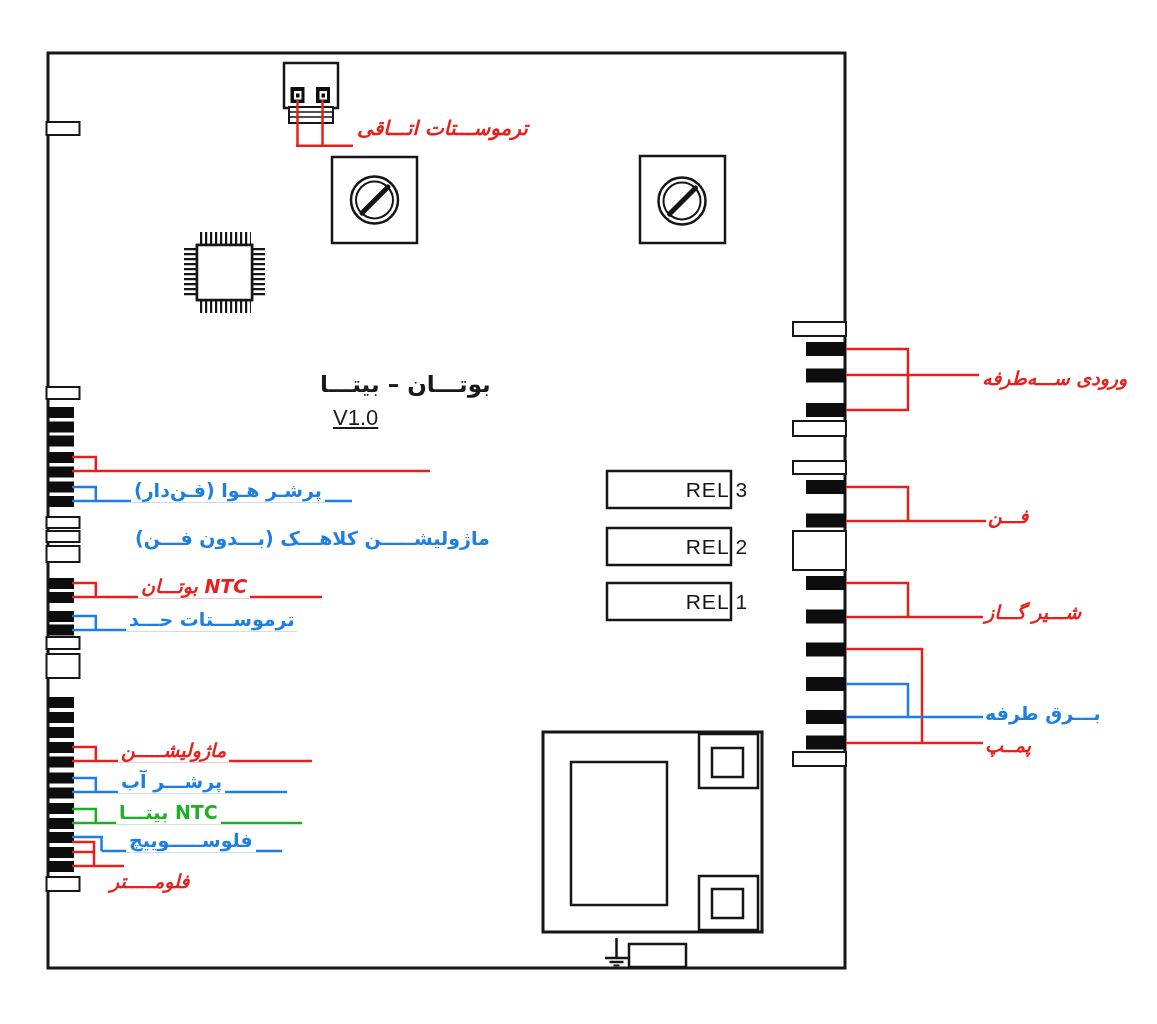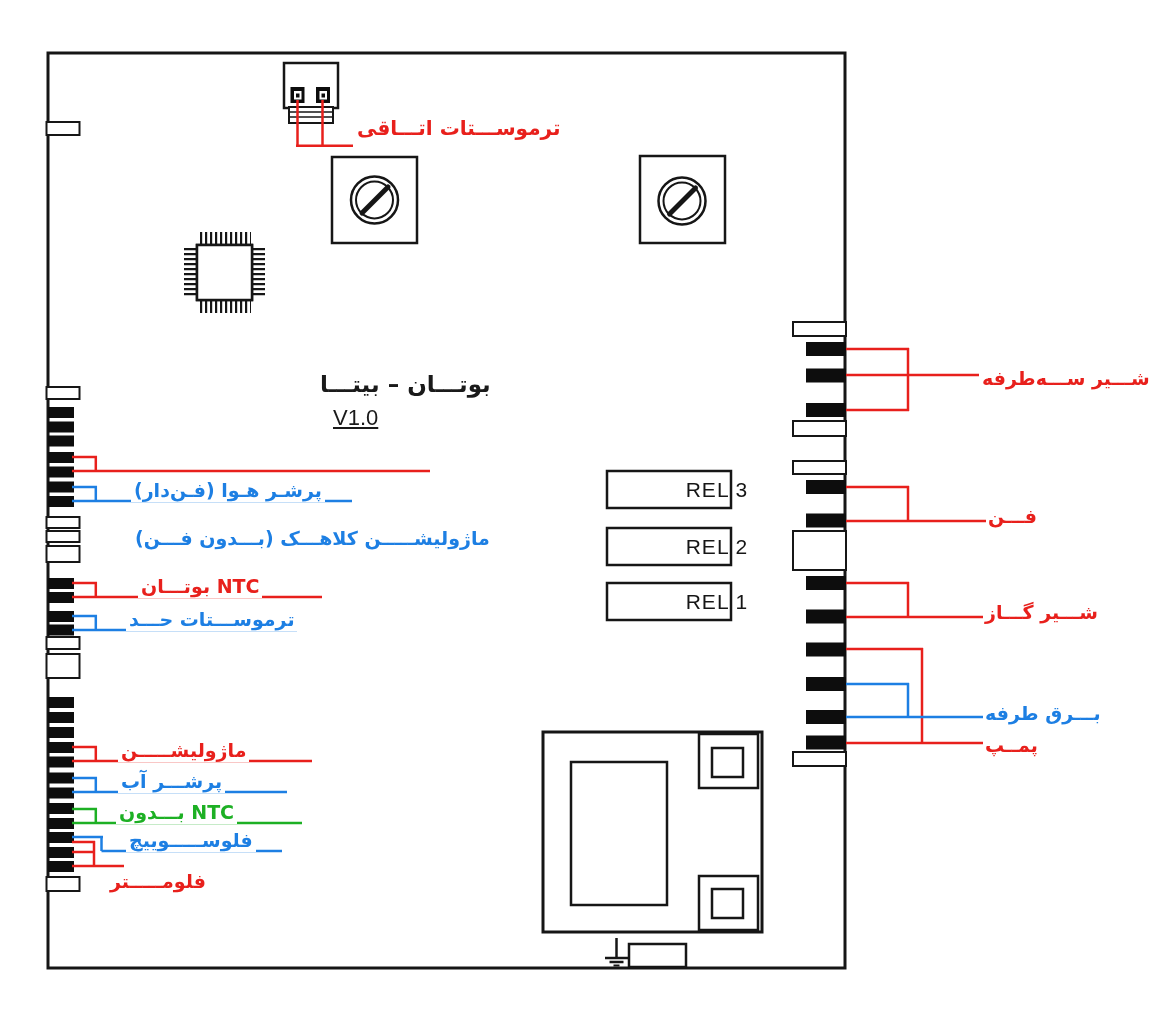--- a/index.html
+++ b/index.html
@@ -3,21 +3,21 @@
 <meta charset="utf-8">
 <style>
   :root{ --red:#e8201c; --blue:#1d7fe3; --green:#1db024; --ink:#161616; }
   html,body{margin:0;padding:0;background:#fff;}
   #stage{position:relative;width:1157px;height:1024px;background:#fff;overflow:hidden;
          font-family:"DejaVu Sans",sans-serif;}
   #gfx{position:absolute;left:0;top:0;z-index:1;}
   .lbl{position:absolute;z-index:2;font:bold 19px "DejaVu Sans",sans-serif;
        line-height:23px;white-space:nowrap;}
   .lbl.bg{background:#fff;padding:0 3px;}
-  .red{color:var(--red);} .blue{color:var(--blue);} .green{color:var(--green);}
+  .red{color:var(--red);font-style:italic;} .blue{color:var(--blue);} .green{color:var(--green);}
   .w-red{stroke:var(--red);} .w-blue{stroke:var(--blue);} .w-green{stroke:var(--green);}
   .wire{stroke-width:2.5;fill:none;}
   .ln{stroke:var(--ink);fill:#fff;}
   .pin{fill:#0d0d0d;stroke:none;}
   .brand{position:absolute;left:320px;top:323px;z-index:2;
          font:400 40px "Liberation Sans","DejaVu Sans",sans-serif;color:#1a1a1a;}
   .model{position:absolute;left:320px;top:371px;z-index:2;
          font:bold 23px "DejaVu Sans",sans-serif;color:#1a1a1a;}
   .ver{position:absolute;left:333px;top:405px;z-index:2;
        font:400 22px "Liberation Sans","DejaVu Sans",sans-serif;color:#1a1a1a;text-decoration:underline;}
@@ -226,23 +226,23 @@
 <div class="relbox" style="left:607px;top:583px">REL 1</div>
 
 <div class="lbl red" dir="rtl" style="left:357px;top:117px;font-size:20px">ترموســـتات اتـــاقی</div>
 
 <div class="lbl blue bg" dir="rtl" style="left:131px;top:479px">پرشـر هـوا (فـن‌دار)</div>
 <div class="lbl blue" dir="rtl" style="left:135px;top:527px">ماژولیشـــــن کلاهـــک (بـــدون فـــن)</div>
 <div class="lbl red bg" dir="rtl" style="left:138px;top:575px">NTC بوتـــان</div>
 <div class="lbl blue bg" dir="rtl" style="left:126px;top:608px">ترموســـتات حـــد</div>
 <div class="lbl red bg" dir="rtl" style="left:118px;top:739px">ماژولیشـــــن</div>
 <div class="lbl blue bg" dir="rtl" style="left:118px;top:770px">پرشـــر آب</div>
-<div class="lbl green bg" dir="rtl" style="left:116px;top:801px">NTC بـــدون</div>
+<div class="lbl green bg" dir="rtl" style="left:116px;top:801px">NTC بیتـــا</div>
 <div class="lbl blue bg" dir="rtl" style="left:126px;top:829px">فلوســـــوییچ</div>
 <div class="lbl red" dir="rtl" style="left:110px;top:870px">فلومـــــتر</div>
 
-<div class="lbl red" dir="rtl" style="left:982px;top:367px">شـــیر ســـه‌طرفه</div>
+<div class="lbl red" dir="rtl" style="left:982px;top:367px">ورودی ســـه‌طرفه</div>
 <div class="lbl red" dir="rtl" style="left:988px;top:505px">فـــن</div>
 <div class="lbl red" dir="rtl" style="left:985px;top:601px">شـــیر گـــاز</div>
 <div class="lbl blue" dir="rtl" style="left:985px;top:702px">بـــرق طرفه</div>
 <div class="lbl red" dir="rtl" style="left:985px;top:734px">پمــپ</div>
 
 </div>
 
 </body></html>

